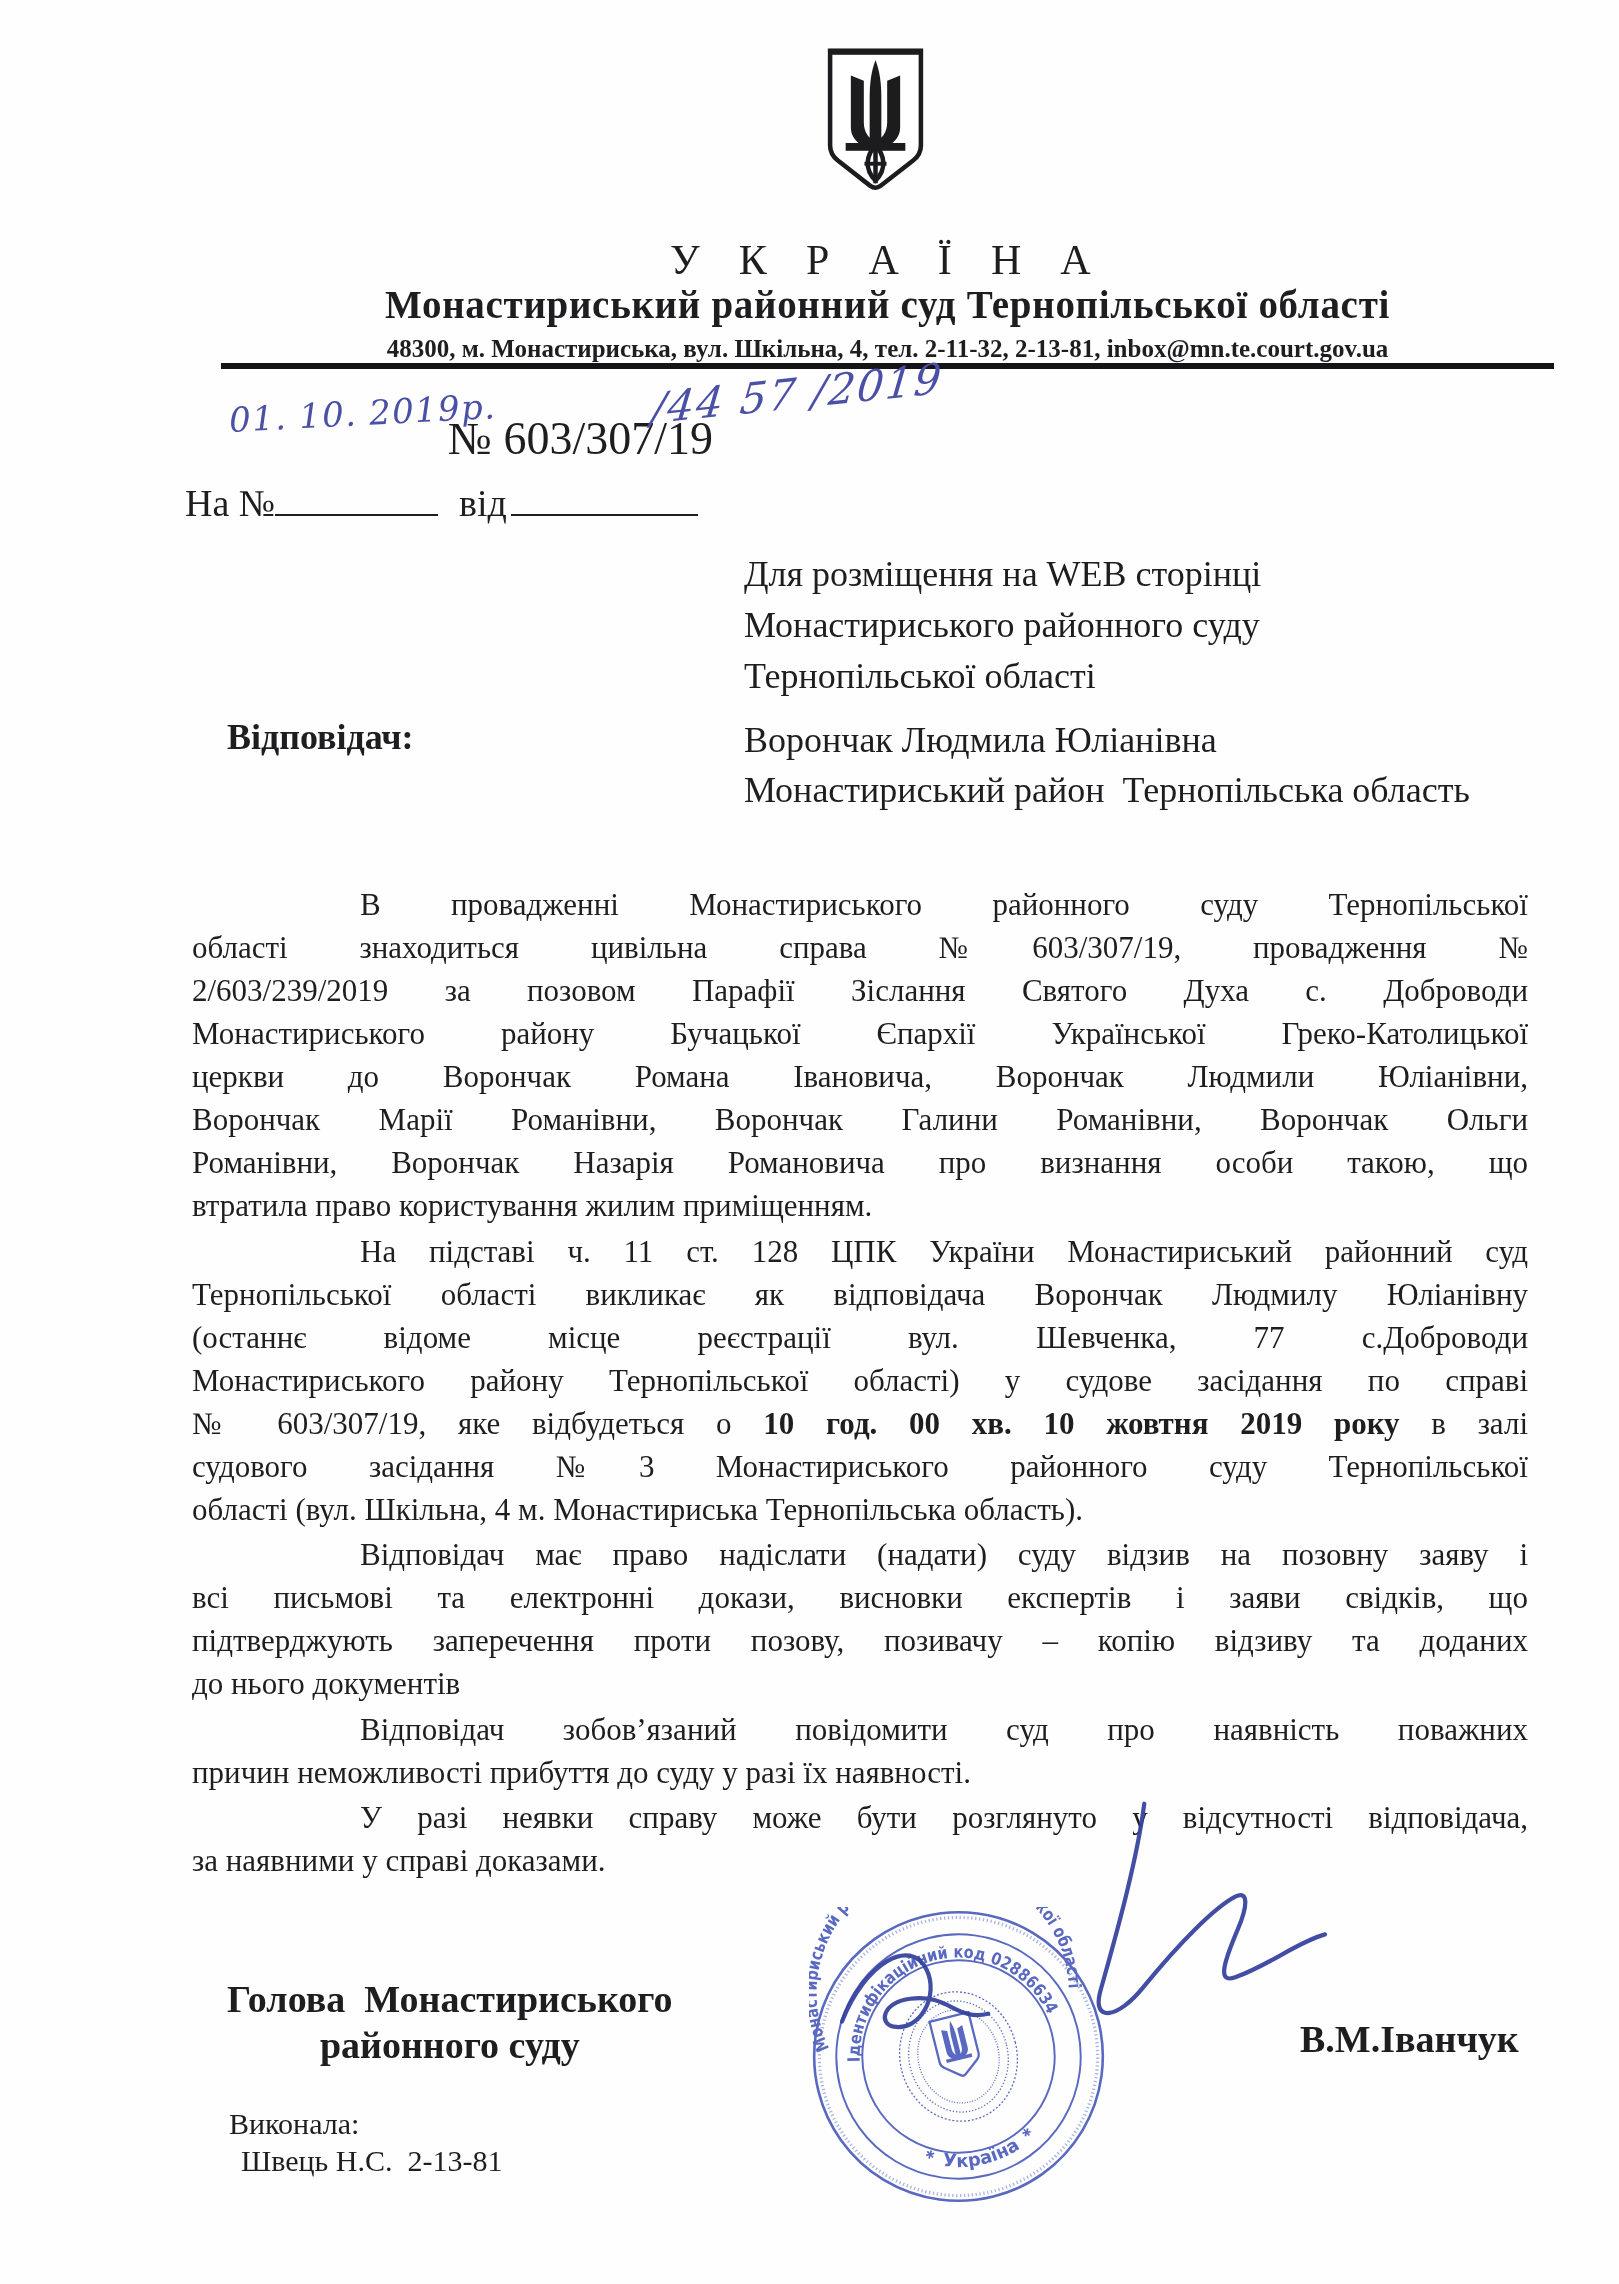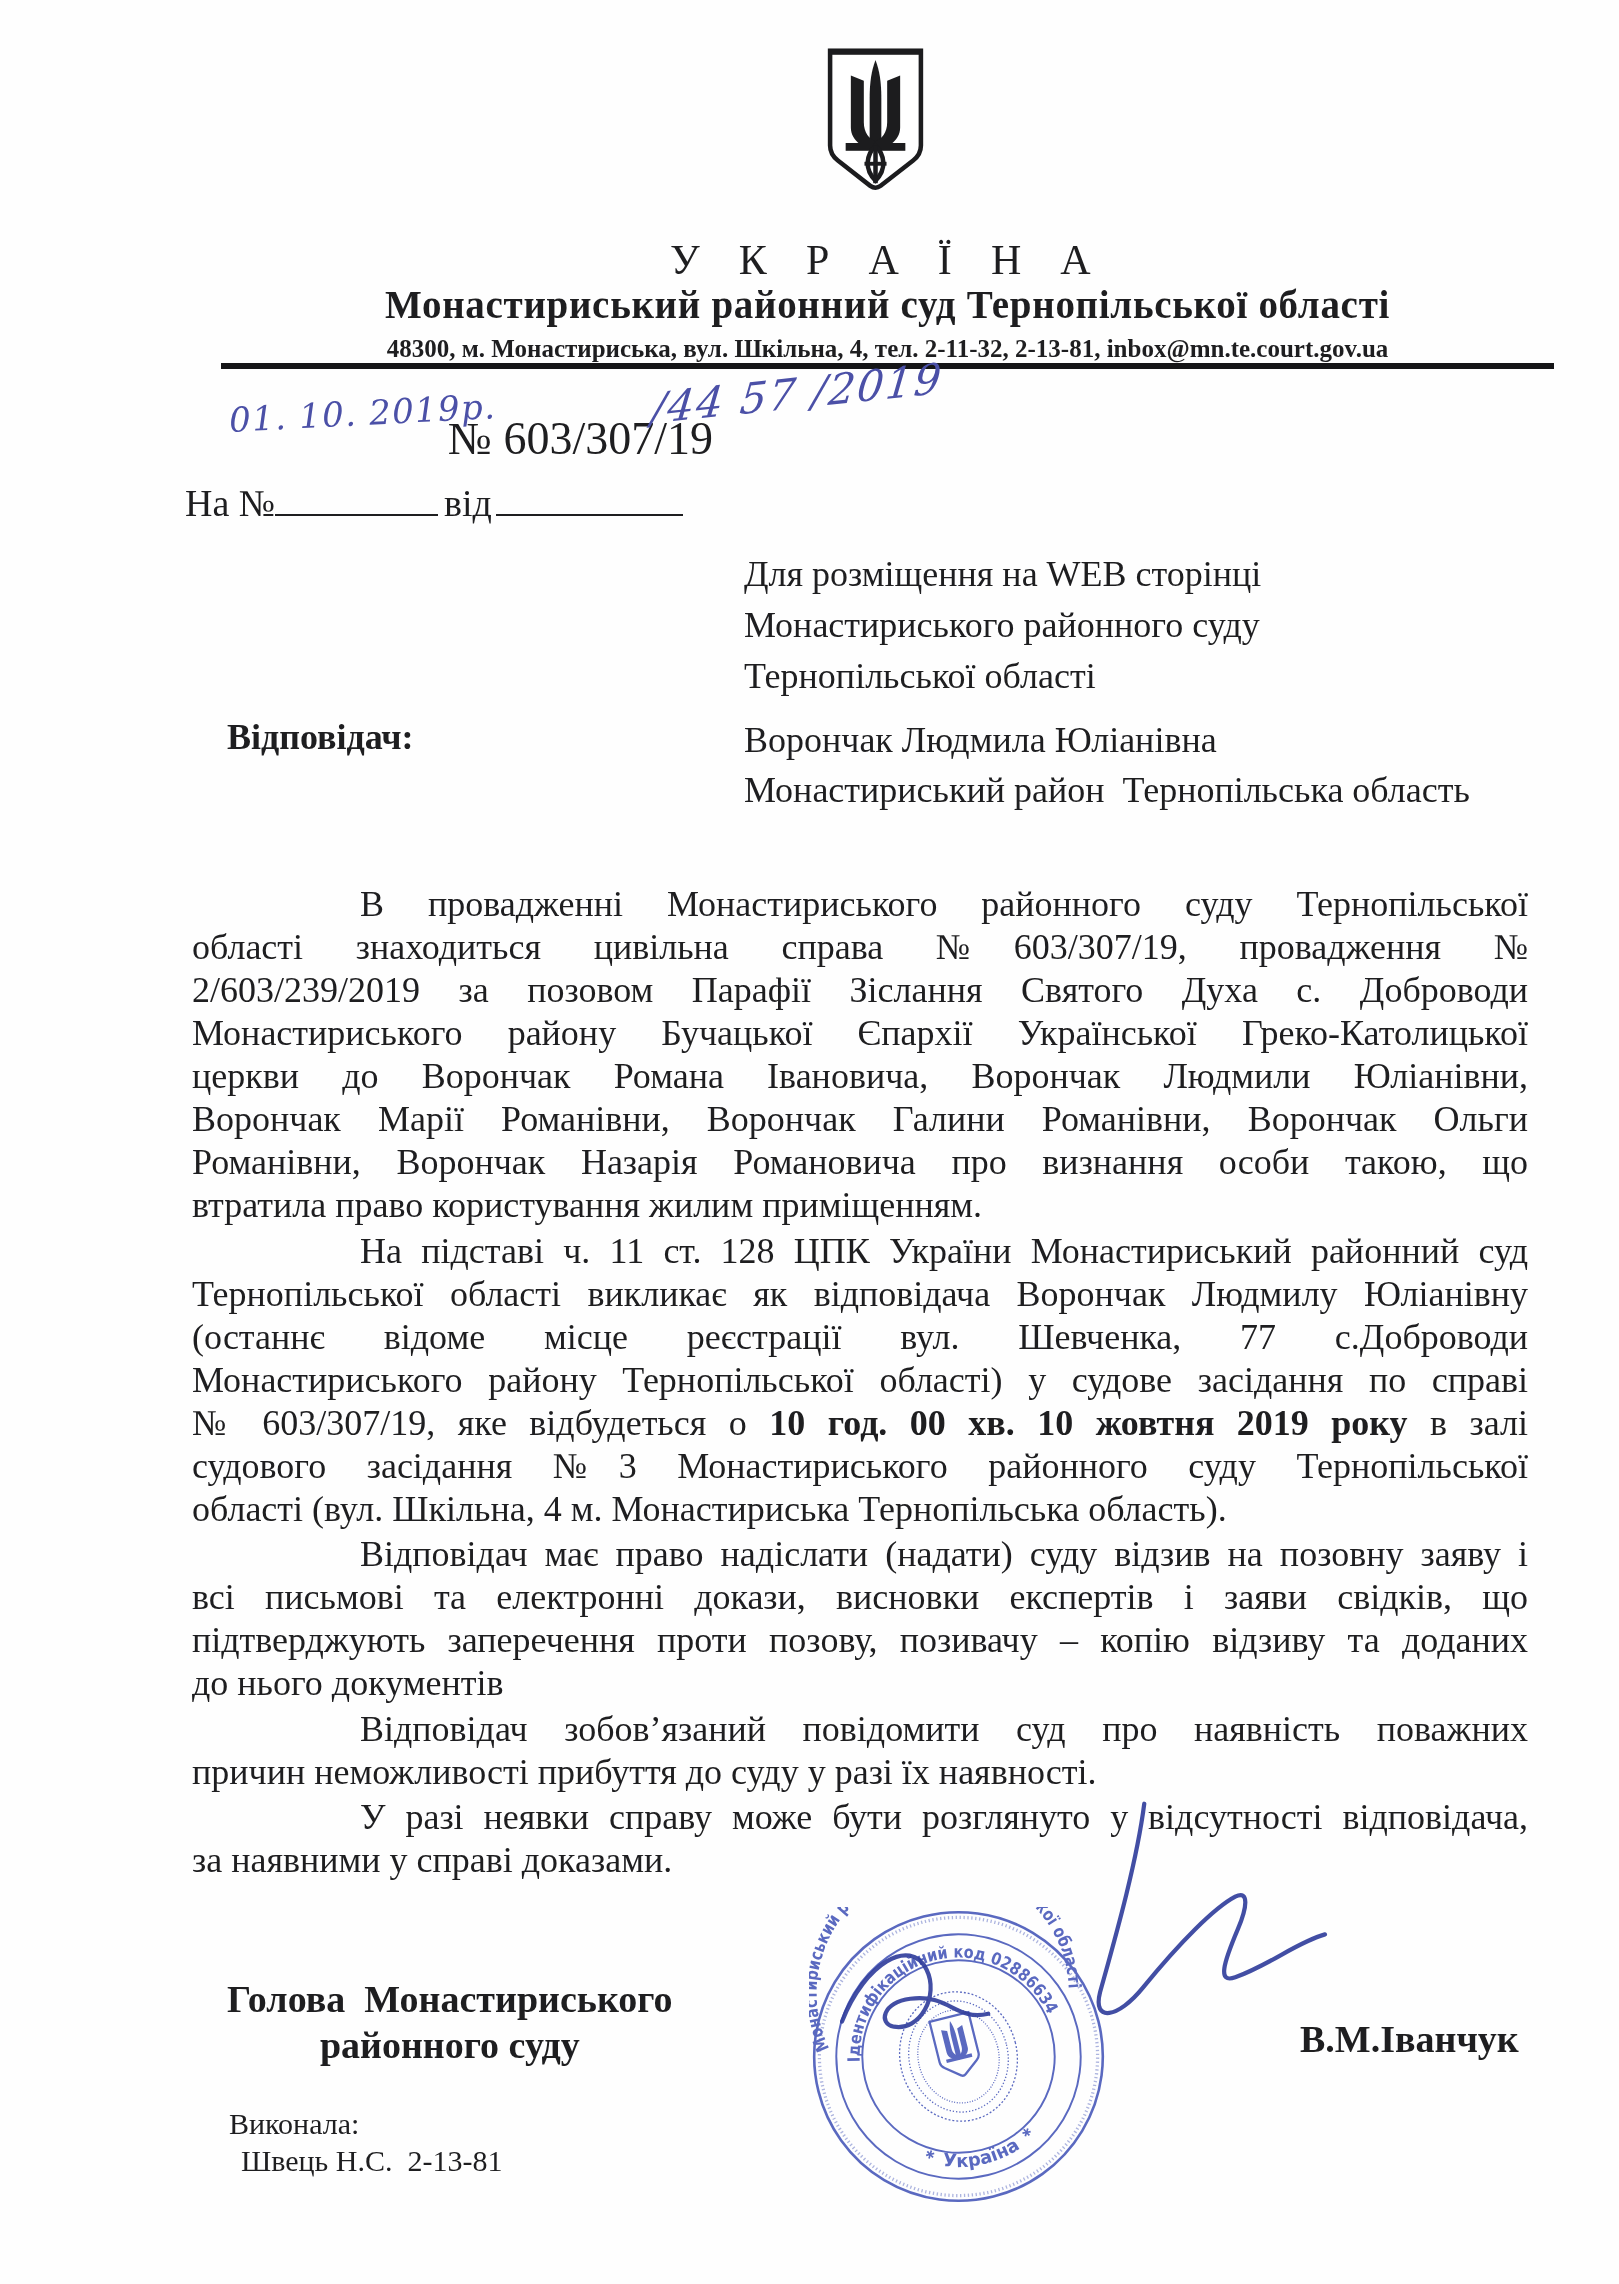--- a/index.html
+++ b/index.html
@@ -17,31 +17,31 @@
 
   
   .hand{color:#4b50a7;font-style:italic;font-family:"DejaVu Serif",serif;}
   .hdate{left:229px;top:393px;font-size:34px;transform:rotate(-3deg);letter-spacing:1.3px;}
   .docnum{left:448px;top:412px;font-size:46px;}
   .hcase{left:651px;top:369px;font-size:42px;transform:rotate(-6deg) skewX(-12deg);letter-spacing:2px;}
   .replyline{left:185px;top:481px;font-size:38px;}
   .blank{display:inline-block;border-bottom:2.6px solid #1e1e20;}
   .blank1{width:163px;}
   .blank2{width:187px;margin-left:3.9px;}
-  .fromlbl{margin-left:6px;}
+  .fromlbl{margin-left:21px;}
 
   
   .webnote{left:744px;top:549px;font-size:36px;}
   .webnote .tline{line-height:51px;white-space:pre;}
   .resplabel{left:227px;top:716px;font-size:36px;font-weight:bold;}
   .respondent{left:744px;top:715px;font-size:36px;}
   .respondent .tline{line-height:50px;white-space:pre;}
 
   
-  .body{left:192px;top:883px;width:1336px;font-size:36px;line-height:43px;}
+  .body{left:192px;top:883px;width:1336px;font-size:31px;line-height:43px;}
   .para + .para{margin-top:2.6px;}
   .bline{text-align:left;}
   .bline.j{text-align:justify;text-align-last:justify;}
   .bline.indent{text-indent:168px;}
   .b{font-weight:bold;}
 
   
   .sigtitle{left:227px;top:1976px;font-size:38px;font-weight:bold;text-align:center;}
   .sigtitle .tline{line-height:46px;white-space:pre;}
   .signer{left:1300px;top:2017px;font-size:38px;font-weight:bold;}

